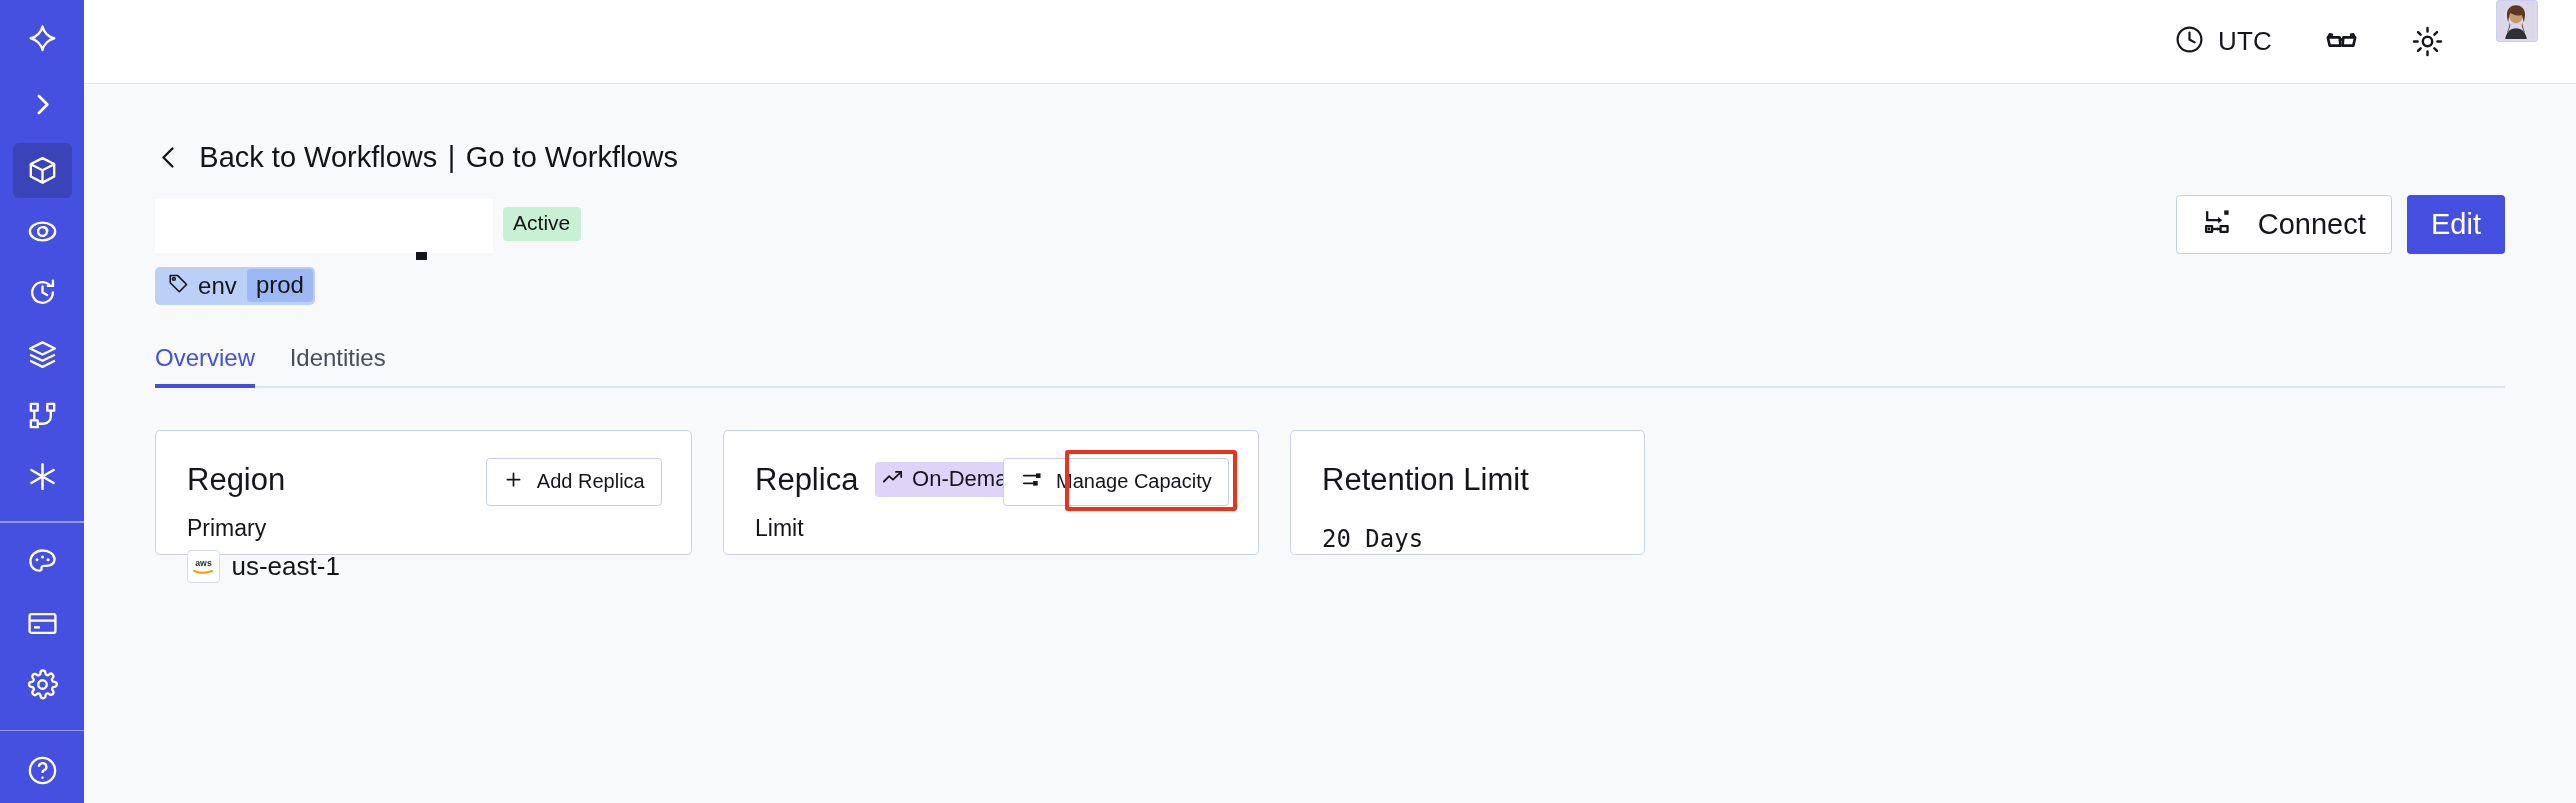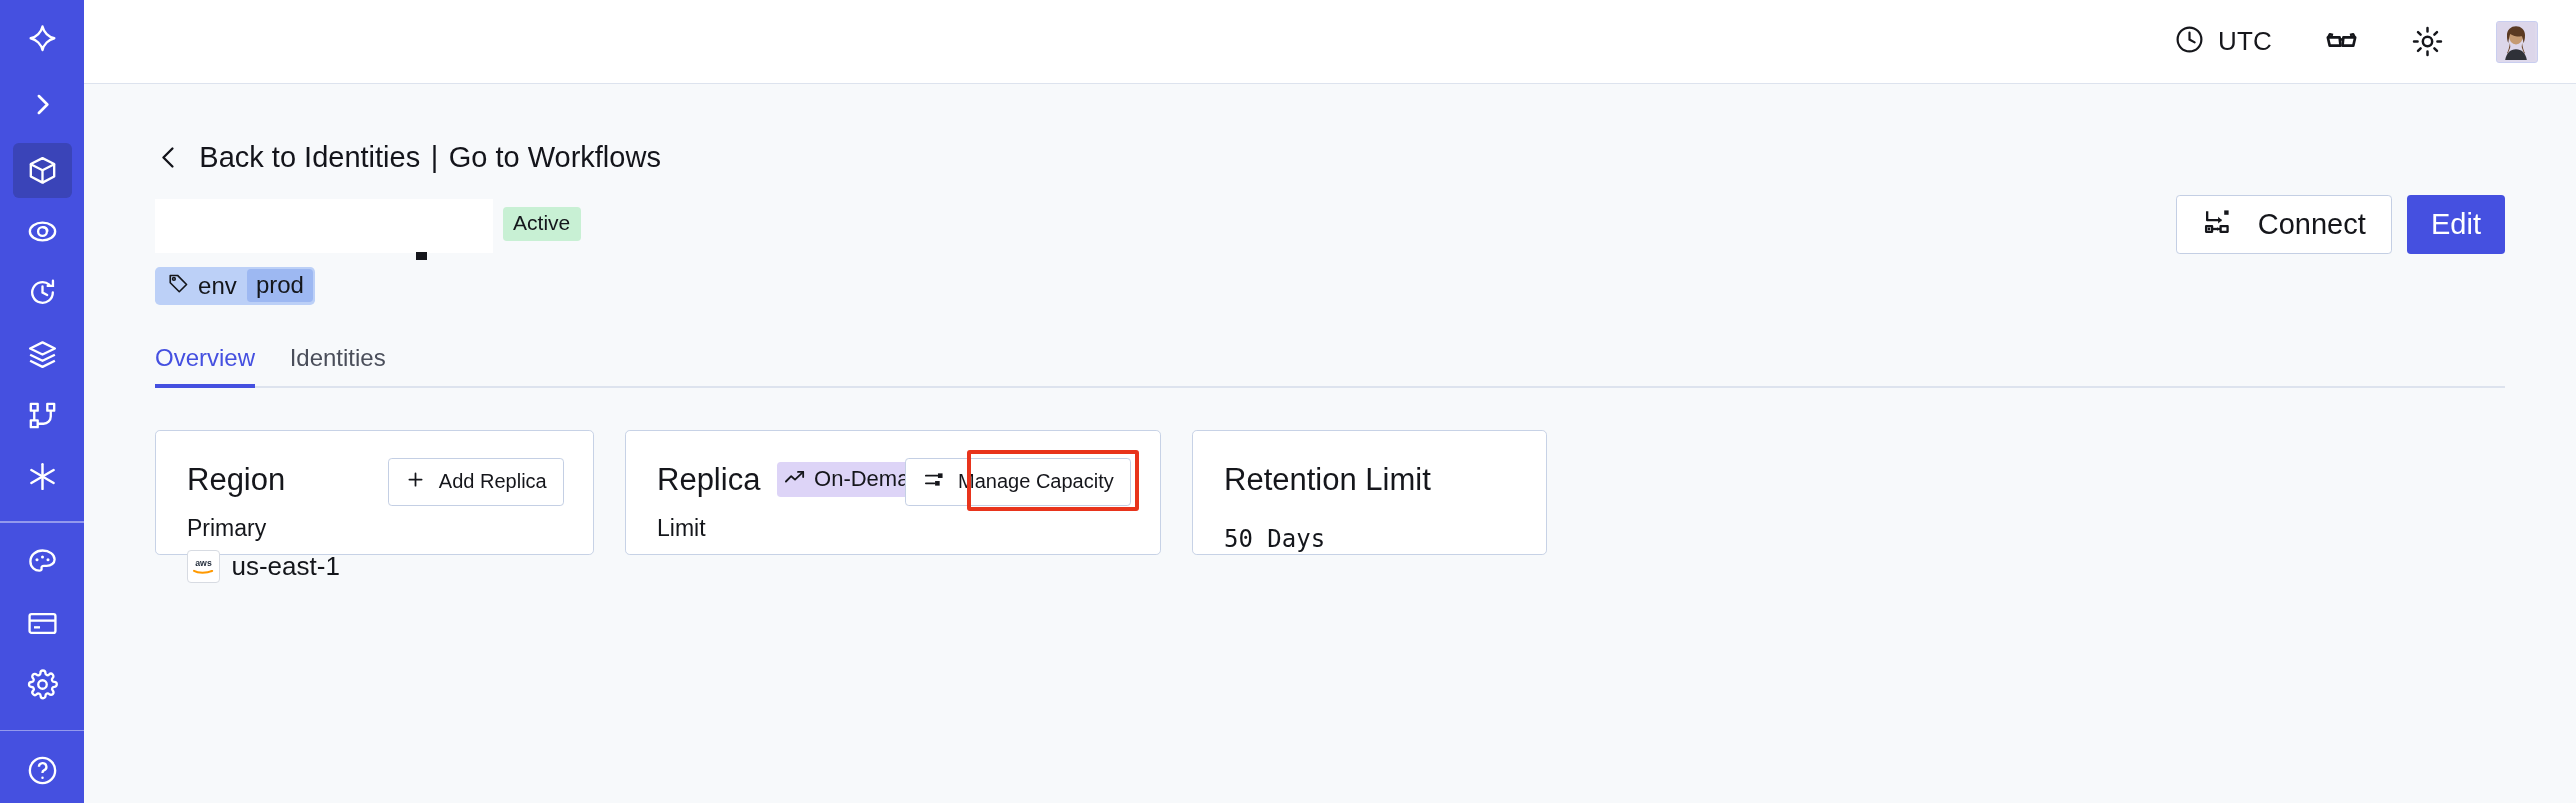--- a/index.html
+++ b/index.html
@@ -40,21 +40,21 @@
   .side-gap { height: 5.8px; }
 
   
   .right { flex: 1; height: 804px; display: flex; flex-direction: column; min-width: 0; }
 
   
   .topbar {
     height: 84px; flex: 0 0 84px;
     background: #ffffff;
     border-bottom: 1.9px solid #dde3ee;
-    display: flex; align-items: center; justify-content: flex-end;
+    display: flex; justify-content: flex-end;
     padding-right: 38px;
   }
   .tz {
     display: flex; align-items: center; gap: 12.5px;
     margin-right: 52px;
     cursor: pointer;
   }
   .tz-label { font-size: 26px; color: #16171c; letter-spacing: 0.2px; }
   .topicon { margin-right: 52px; display: flex; align-items: center; cursor: pointer; }
   .avatar {
@@ -186,21 +186,21 @@
   }
   .card {
     background: #ffffff;
     border: 1.9px solid #c7d2e6;
     border-radius: 4.8px;
     padding: 29px 31px 33px 31px;
     height: 125px;
     position: relative;
     min-width: 0;
   }
-  .card.region { width: 439px; }
+  .card.region { width: 537px; }
   .card.capacity { width: 536px; }
   .card.retention { width: 355px; }
   .card-head { display: flex; align-items: center; height: 40px; }
   .card-title { font-size: 31px; color: #15161b; white-space: nowrap; }
   .badge-ondemand {
     margin-left: 16.3px;
     background: #ddd4f7;
     color: #15161b;
     font-size: 22px;
     border-radius: 3.8px;
@@ -412,21 +412,21 @@
     </div>
 
     <div class="canvas">
 
       <div class="crumb">
         <span class="crumb-chev">
           <svg width="27" height="33" viewBox="0 0 24 24" fill="none" stroke="#13141a" stroke-width="2.1" stroke-linecap="round" stroke-linejoin="round">
             <polyline points="15.5 4 7.5 12 15.5 20"></polyline>
           </svg>
         </span>
-        <span class="crumb-link">Back to Identities</span>
+        <span class="crumb-link">Back to Workflows</span>
         <span class="crumb-sep">|</span>
         <span class="crumb-link">Go to Workflows</span>
       </div>
 
       <div class="titlerow">
         <div class="title-redact">
           <div class="title-spot"></div>
         </div>
         <div class="badge-active">Active</div>
 
@@ -523,20 +523,20 @@
             <div class="hl-inner"></div>
           </div>
 
           <div class="card-sub">Limit</div>
         </div>
 
         <div class="card retention">
           <div class="card-head">
             <span class="card-title">Retention Limit</span>
           </div>
-          <div class="card-val mono">50 Days</div>
+          <div class="card-val mono">20 Days</div>
         </div>
 
       </div>
     </div>
   </div>
 </div>
 
 
 </body></html>

